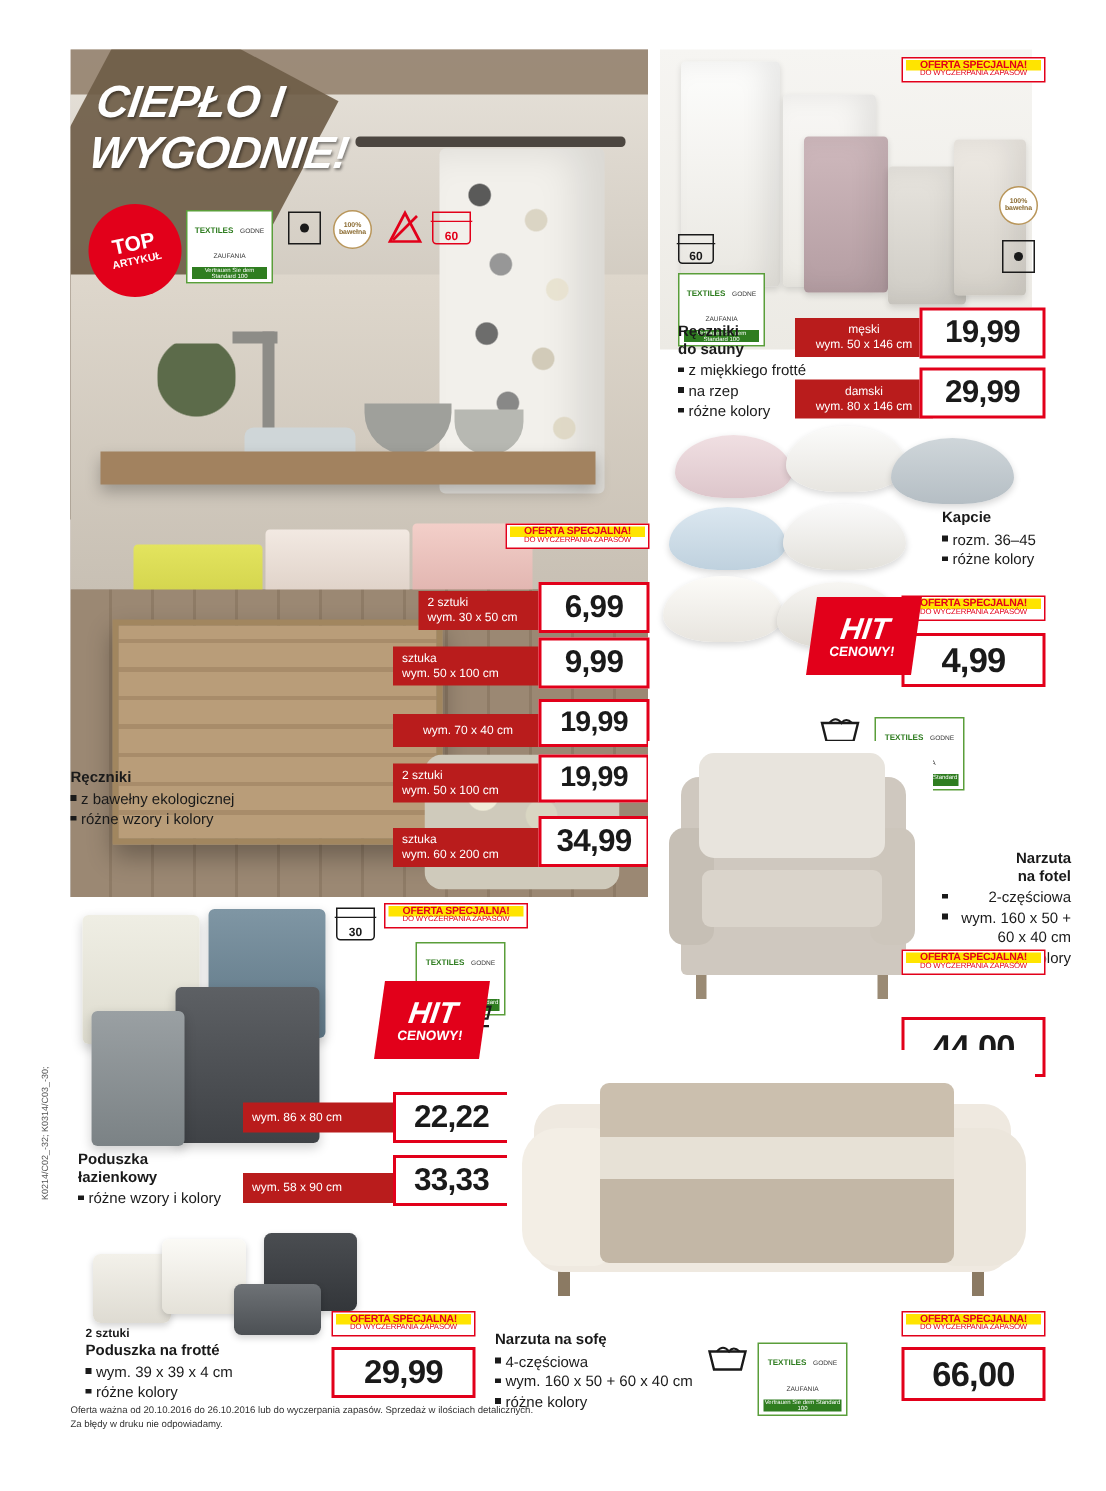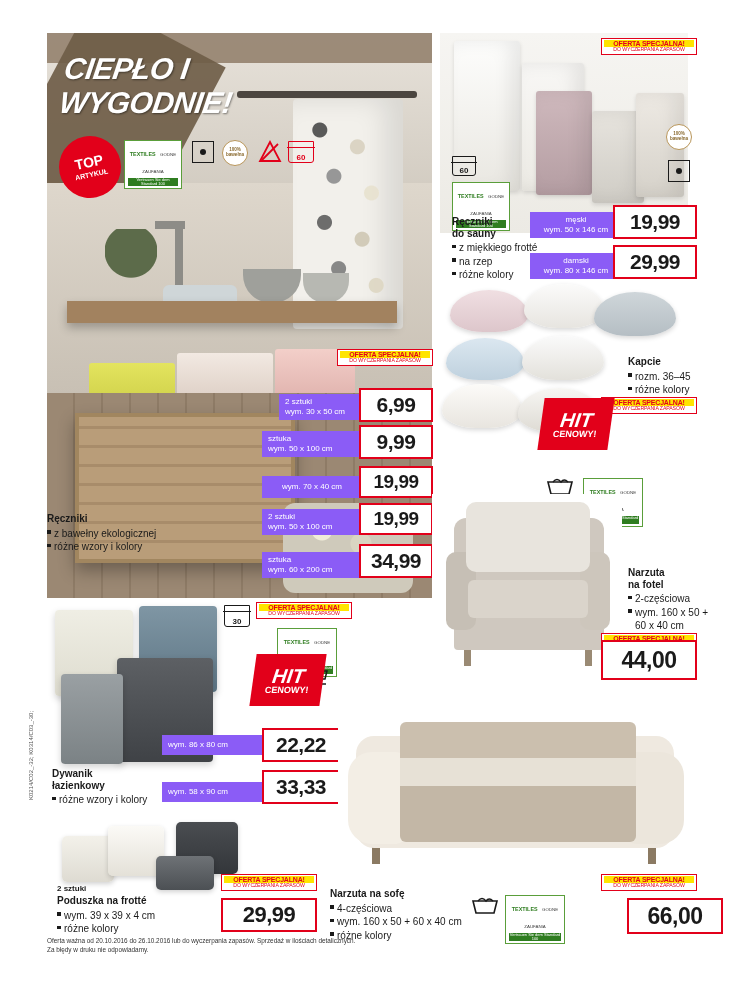--- a/index.html
+++ b/index.html
@@ -39,21 +39,21 @@
     font-size:7px;
     letter-spacing:-0.2px;
   }
   .spec-badge .l2 {
     display:block;
     color:#e2001a;
     font-size:5.2px;
     letter-spacing:-0.1px;
   }
   .gray-tag {
-    background:#8b5cf6;
+    background:#b91c1c;
     color:#ffffff;
     font-size:8px;
     line-height:1.25;
     padding:3px 6px;
     text-align:left;
   }
   .desc-title { font-weight:bold; font-size:10px; line-height:1.15; }
   .desc-list { font-size:10px; line-height:1.35; margin:2px 0 0 0; padding:0; list-style:none; }
   .desc-list li { position:relative; padding-left:7px; }
   .desc-list li:before {
@@ -470,32 +470,33 @@
   <div class="abs slippers-photo">
     <div class="slip" style="left:12px; top:10px; width:78px; height:42px; background:linear-gradient(180deg,#f0dfe2,#ddc6cb);"></div>
     <div class="slip" style="left:86px; top:4px; width:80px; height:44px; background:linear-gradient(180deg,#fbfbfa,#e7e5e0);"></div>
     <div class="slip" style="left:156px; top:12px; width:82px; height:44px; background:linear-gradient(180deg,#cfd6da,#b5bec4);"></div>
     <div class="slip" style="left:8px; top:58px; width:78px; height:42px; background:linear-gradient(180deg,#dbe7f0,#bfd1de);"></div>
     <div class="slip" style="left:84px; top:56px; width:82px; height:44px; background:linear-gradient(180deg,#fafafa,#e3e1db);"></div>
     <div class="slip" style="left:4px; top:104px; width:80px; height:44px; background:linear-gradient(180deg,#fcfbf8,#e8e5df);"></div>
     <div class="slip" style="left:80px; top:108px; width:82px; height:44px; background:linear-gradient(180deg,#f7f6f3,#dedbd4);"></div>
   </div>
 
-  <div class="abs" style="left:628px; top:356px; width:80px;">
+  <div class="abs" style="left:628px; top:340px; width:80px;">
     <div class="desc-title">Kapcie</div>
     <ul class="desc-list">
       <li>rozm. 36–45</li>
       <li>różne kolory</li>
     </ul>
   </div>
 
   <div class="abs spec-badge" style="left:601px; top:397px; width:96px;">
     <span class="l1">OFERTA SPECJALNA!</span>
     <span class="l2">DO WYCZERPANIA ZAPASÓW</span>
   </div>
+  <div class="abs price-box" style="left:601px; top:422px; width:96px; height:36px; font-size:23px;">4,99</div>
 
   <div class="abs hit" style="left:541px; top:398px; width:70px; height:52px;">
     <span class="h1">HIT</span>
     <span class="h2">CENOWY!</span>
   </div>
 
   <div class="abs" style="left:545px; top:476px; width:66px; height:30px;">
     <svg width="30" height="24" viewBox="0 0 30 24">
         <path d="M3 6 h24 l-3 12 H6 Z" fill="none" stroke="#1a1a1a" stroke-width="1.6"></path>
         <path d="M8 6 q4 -5 8 0 q3 -4 7 0" fill="none" stroke="#1a1a1a" stroke-width="1.4"></path>
@@ -509,35 +510,35 @@
 
   <div class="abs chair-photo">
     <div class="chair-legs"></div>
     <div class="chair-body"></div>
     <div class="chair-armL"></div>
     <div class="chair-armR"></div>
     <div class="chair-back"></div>
     <div class="chair-seat"></div>
   </div>
 
-  <div class="abs" style="left:628px; top:567px; width:86px;">
+  <div class="abs" style="left:628px; top:567px; width:86px;text-align:right;">
     <div class="desc-title" style="white-space:pre-line;">Narzuta
 na fotel</div>
     <ul class="desc-list">
       <li>2-częściowa</li>
       <li>wym. 160 x 50 + 60 x 40 cm</li>
       <li>różne kolory</li>
     </ul>
   </div>
 
   <div class="abs spec-badge" style="left:601px; top:633px; width:96px;">
     <span class="l1">OFERTA SPECJALNA!</span>
     <span class="l2">DO WYCZERPANIA ZAPASÓW</span>
   </div>
-  <div class="abs price-box" style="left:601px; top:640px; width:96px; height:40px; font-size:23px;">44,00</div>
+  <div class="abs price-box" style="left:601px; top:678px; width:96px; height:40px; font-size:23px;">44,00</div>
 
   <div class="abs" style="left:47px; top:600px; width:230px; height:200px;">
     <div class="rug" style="left:8px; top:10px; width:78px; height:86px; background:linear-gradient(180deg,#efeee4,#dedccf);"></div>
     <div class="rug" style="left:92px; top:6px; width:78px; height:86px; background:linear-gradient(180deg,#7f96a4,#5e7685);"></div>
     <div class="rug" style="left:70px; top:58px; width:96px; height:104px; background:linear-gradient(180deg,#5d6064,#3f4246);"></div>
     <div class="rug" style="left:14px; top:74px; width:62px; height:90px; background:linear-gradient(180deg,#9aa0a3,#7b8285);"></div>
   </div>
 
   <div class="abs" style="left:224px; top:605px; width:26px; height:22px;">
     <div class="wash black" style="left:0; top:0; width:26px; height:22px;">
@@ -568,21 +569,21 @@
     <div>wym. 86 x 80 cm</div>
   </div>
   <div class="abs price-box" style="left:262px; top:728px; width:78px; height:34px; font-size:21px;">22,22</div>
 
   <div class="abs gray-tag" style="left:162px; top:782px; width:106px; padding-top:5px; padding-bottom:5px;">
     <div>wym. 58 x 90 cm</div>
   </div>
   <div class="abs price-box" style="left:262px; top:770px; width:78px; height:34px; font-size:21px;">33,33</div>
 
   <div class="abs" style="left:52px; top:768px; width:104px;">
-    <div class="desc-title" style="white-space:pre-line;">Dywanik
+    <div class="desc-title" style="white-space:pre-line;">Poduszka
 łazienkowy</div>
     <ul class="desc-list">
       <li>różne wzory i kolory</li>
     </ul>
   </div>
 
   <div class="abs" style="left:60px; top:812px; width:200px; height:80px;">
     <div class="pillow" style="left:2px; top:24px; width:52px; height:46px; background:linear-gradient(180deg,#f3f1ea,#dedbd2);"></div>
     <div class="pillow" style="left:48px; top:14px; width:56px; height:50px; background:linear-gradient(180deg,#fbfaf6,#e4e1d8);"></div>
     <div class="pillow" style="left:116px; top:10px; width:62px; height:52px; background:linear-gradient(180deg,#4a4d51,#33363a);"></div>
@@ -630,21 +631,21 @@
   <div class="oeko" style="left:505px; top:895px; width:60px;">
     <span class="o1">TEXTILES</span>
     <span class="o2">GODNE ZAUFANIA</span>
     <span class="o3">Vertrauen Sie dem Standard 100</span>
   </div>
 
   <div class="abs spec-badge" style="left:601px; top:874px; width:96px;">
     <span class="l1">OFERTA SPECJALNA!</span>
     <span class="l2">DO WYCZERPANIA ZAPASÓW</span>
   </div>
-  <div class="abs price-box" style="left:601px; top:898px; width:96px; height:36px; font-size:23px;margin-left:26px;">66,00</div>
+  <div class="abs price-box" style="left:601px; top:898px; width:96px; height:36px; font-size:23px;">66,00</div>
 
   <div class="abs side-code">K0214/C02_-32; K0314/C03_-30;</div>
   <div class="abs footer">
     <div>Oferta ważna od 20.10.2016 do 26.10.2016 lub do wyczerpania zapasów. Sprzedaż w ilościach detalicznych.</div>
     <div>Za błędy w druku nie odpowiadamy.</div>
   </div>
 
 </div>
 
 </body></html>

